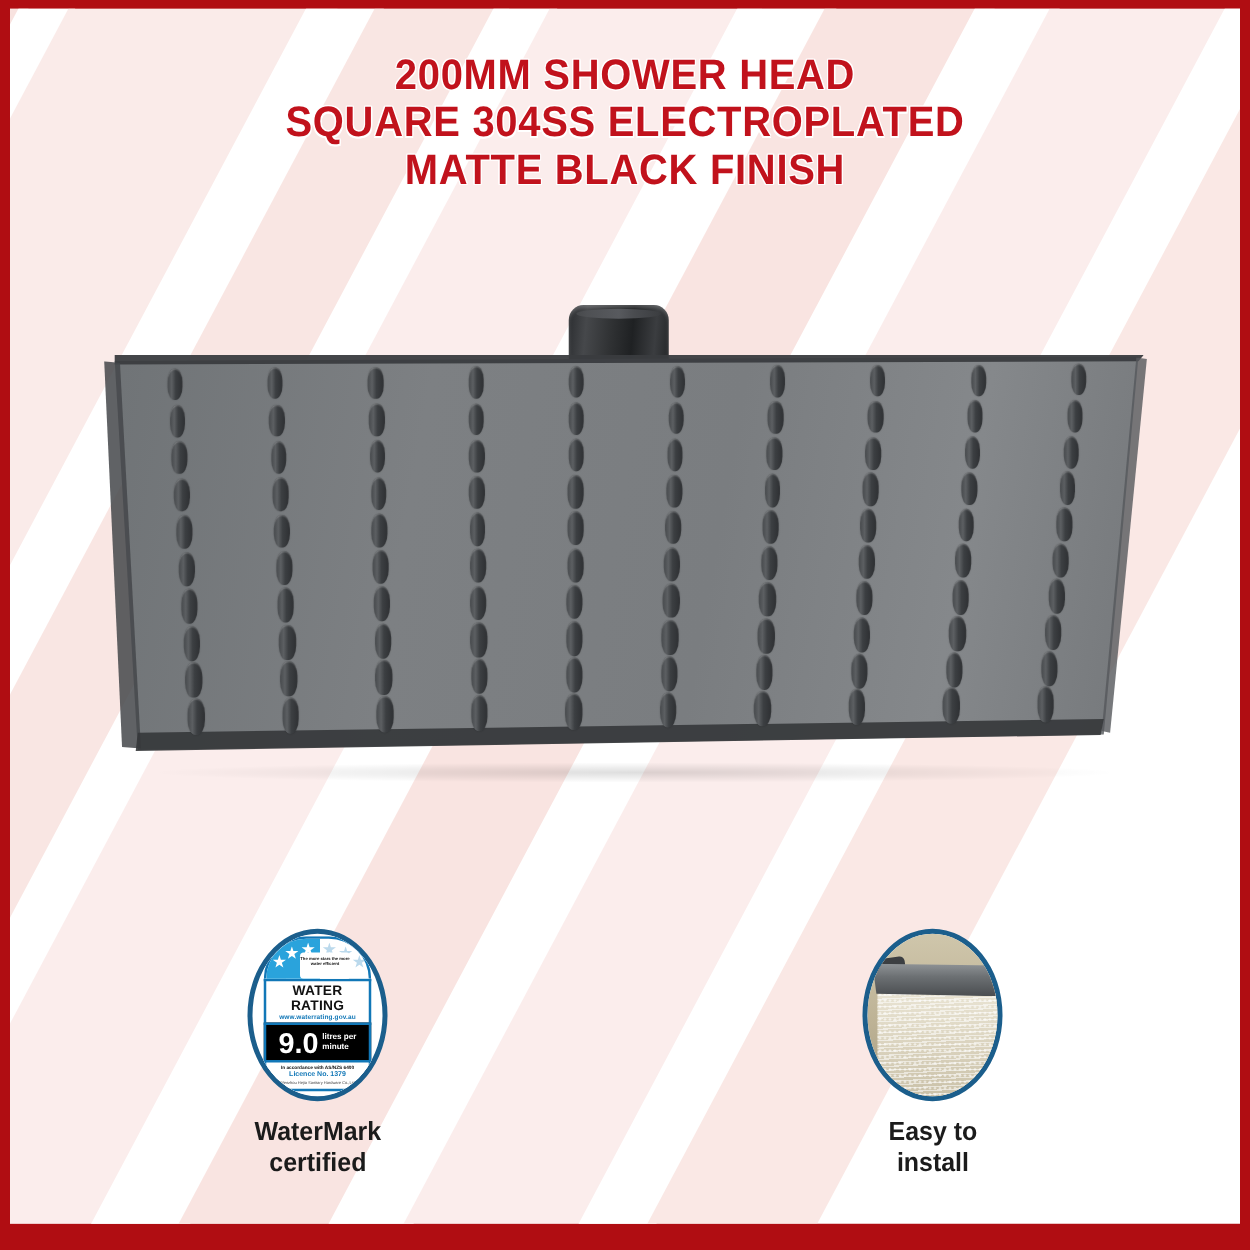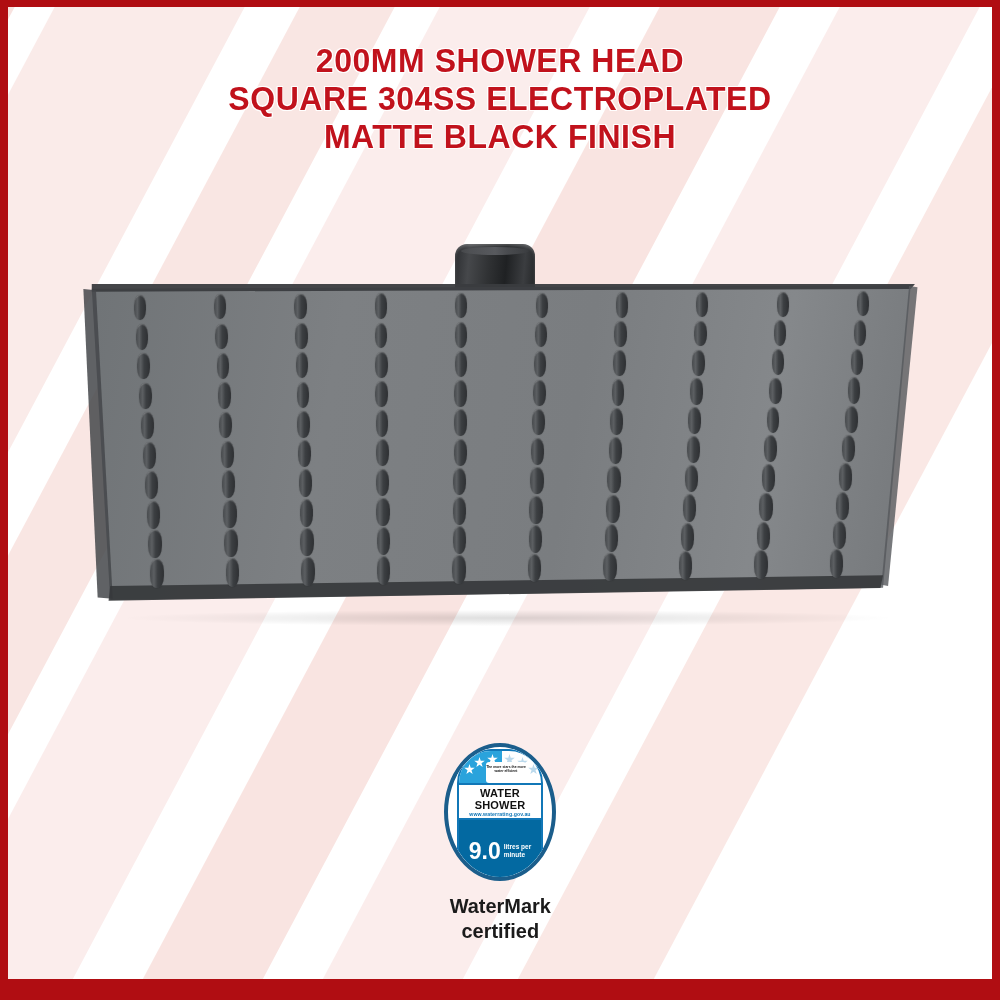--- a/index.html
+++ b/index.html
@@ -199,23 +199,23 @@
     font-size:3.4px; line-height:4.4px; color:#111; text-align:center;
     font-weight:bold; padding-top:3px;
   }
   .wels-title {
     background:#ffffff; border:2px solid #1177B7; border-bottom:none;
     text-align:center; padding:2px 0 1px;
   }
   .wels-title .t1 { font-size:11px; font-weight:bold; color:#111; letter-spacing:.2px; }
   .wels-title .t2 { font-size:5.2px; font-weight:bold; color:#1177B7; letter-spacing:.1px; }
   .wels-flow {
-    background:#0369a1; border:2px solid #1177B7; border-bottom:none;
+    background:#000000; border:2px solid #1177B7; border-bottom:none;
     display:flex; align-items:center; justify-content:center; gap:3px;
-    padding:20px 0;
+    padding:3px 0;
   }
   .wels-flow .num { font-size:23px; font-weight:bold; color:#fff; line-height:22px; }
   .wels-flow .unit { font-size:6.5px; color:#fff; line-height:8px; text-align:left; font-weight:bold; }
   .wels-foot {
     background:#fff; border:2px solid #1177B7;
     text-align:center; padding:2px 0 3px;
   }
   .wels-foot .f1 { font-size:3.8px; font-weight:bold; color:#111; }
   .wels-foot .f2 { font-size:5.6px; font-weight:bold; color:#1177B7; margin-top:1px; }
   .wels-foot .f3 { font-size:3.2px; color:#444; margin-top:1px; }
@@ -398,21 +398,21 @@
               <div class="wels-stars-blue"></div>
               <div class="star on" style="left:5px;  top:13px;"></div>
               <div class="star on" style="left:15px; top:6px;"></div>
               <div class="star on" style="left:28px; top:3px;"></div>
               <div class="star off" style="left:45px; top:3px;"></div>
               <div class="star off" style="left:58px; top:6px;"></div>
               <div class="star off" style="left:69px; top:13px;"></div>
               <div class="wels-note">The more stars the more water efficient</div>
             </div>
             <div class="wels-title">
-              <div class="t1">WATER SHOWER</div>
+              <div class="t1">WATER RATING</div>
               <div class="t2">www.waterrating.gov.au</div>
             </div>
             <div class="wels-flow">
               <div class="num">9.0</div>
               <div class="unit">
                 <div>litres per</div>
                 <div>minute</div>
               </div>
             </div>
             <div class="wels-foot">
@@ -421,16 +421,29 @@
               <div class="f3">Wenzhou Hejia Sanitary Hardware Co.,Ltd</div>
             </div>
           </div>
         </div>
         <div class="feat-label">
           <div>WaterMark</div>
           <div>certified</div>
         </div>
       </div>
 
+      <div class="feature">
+        <div class="feat-circle">
+          <div class="ic4-bg"></div>
+          <div class="ic4-water"></div>
+          <div class="ic4-dots"></div>
+          <div class="ic4-arm"></div>
+          <div class="ic4-head"></div>
+        </div>
+        <div class="feat-label">
+          <div>Easy to</div>
+          <div>install</div>
+        </div>
+      </div>
 
     </div>
   </div>
 </div>
 
 </body></html>

